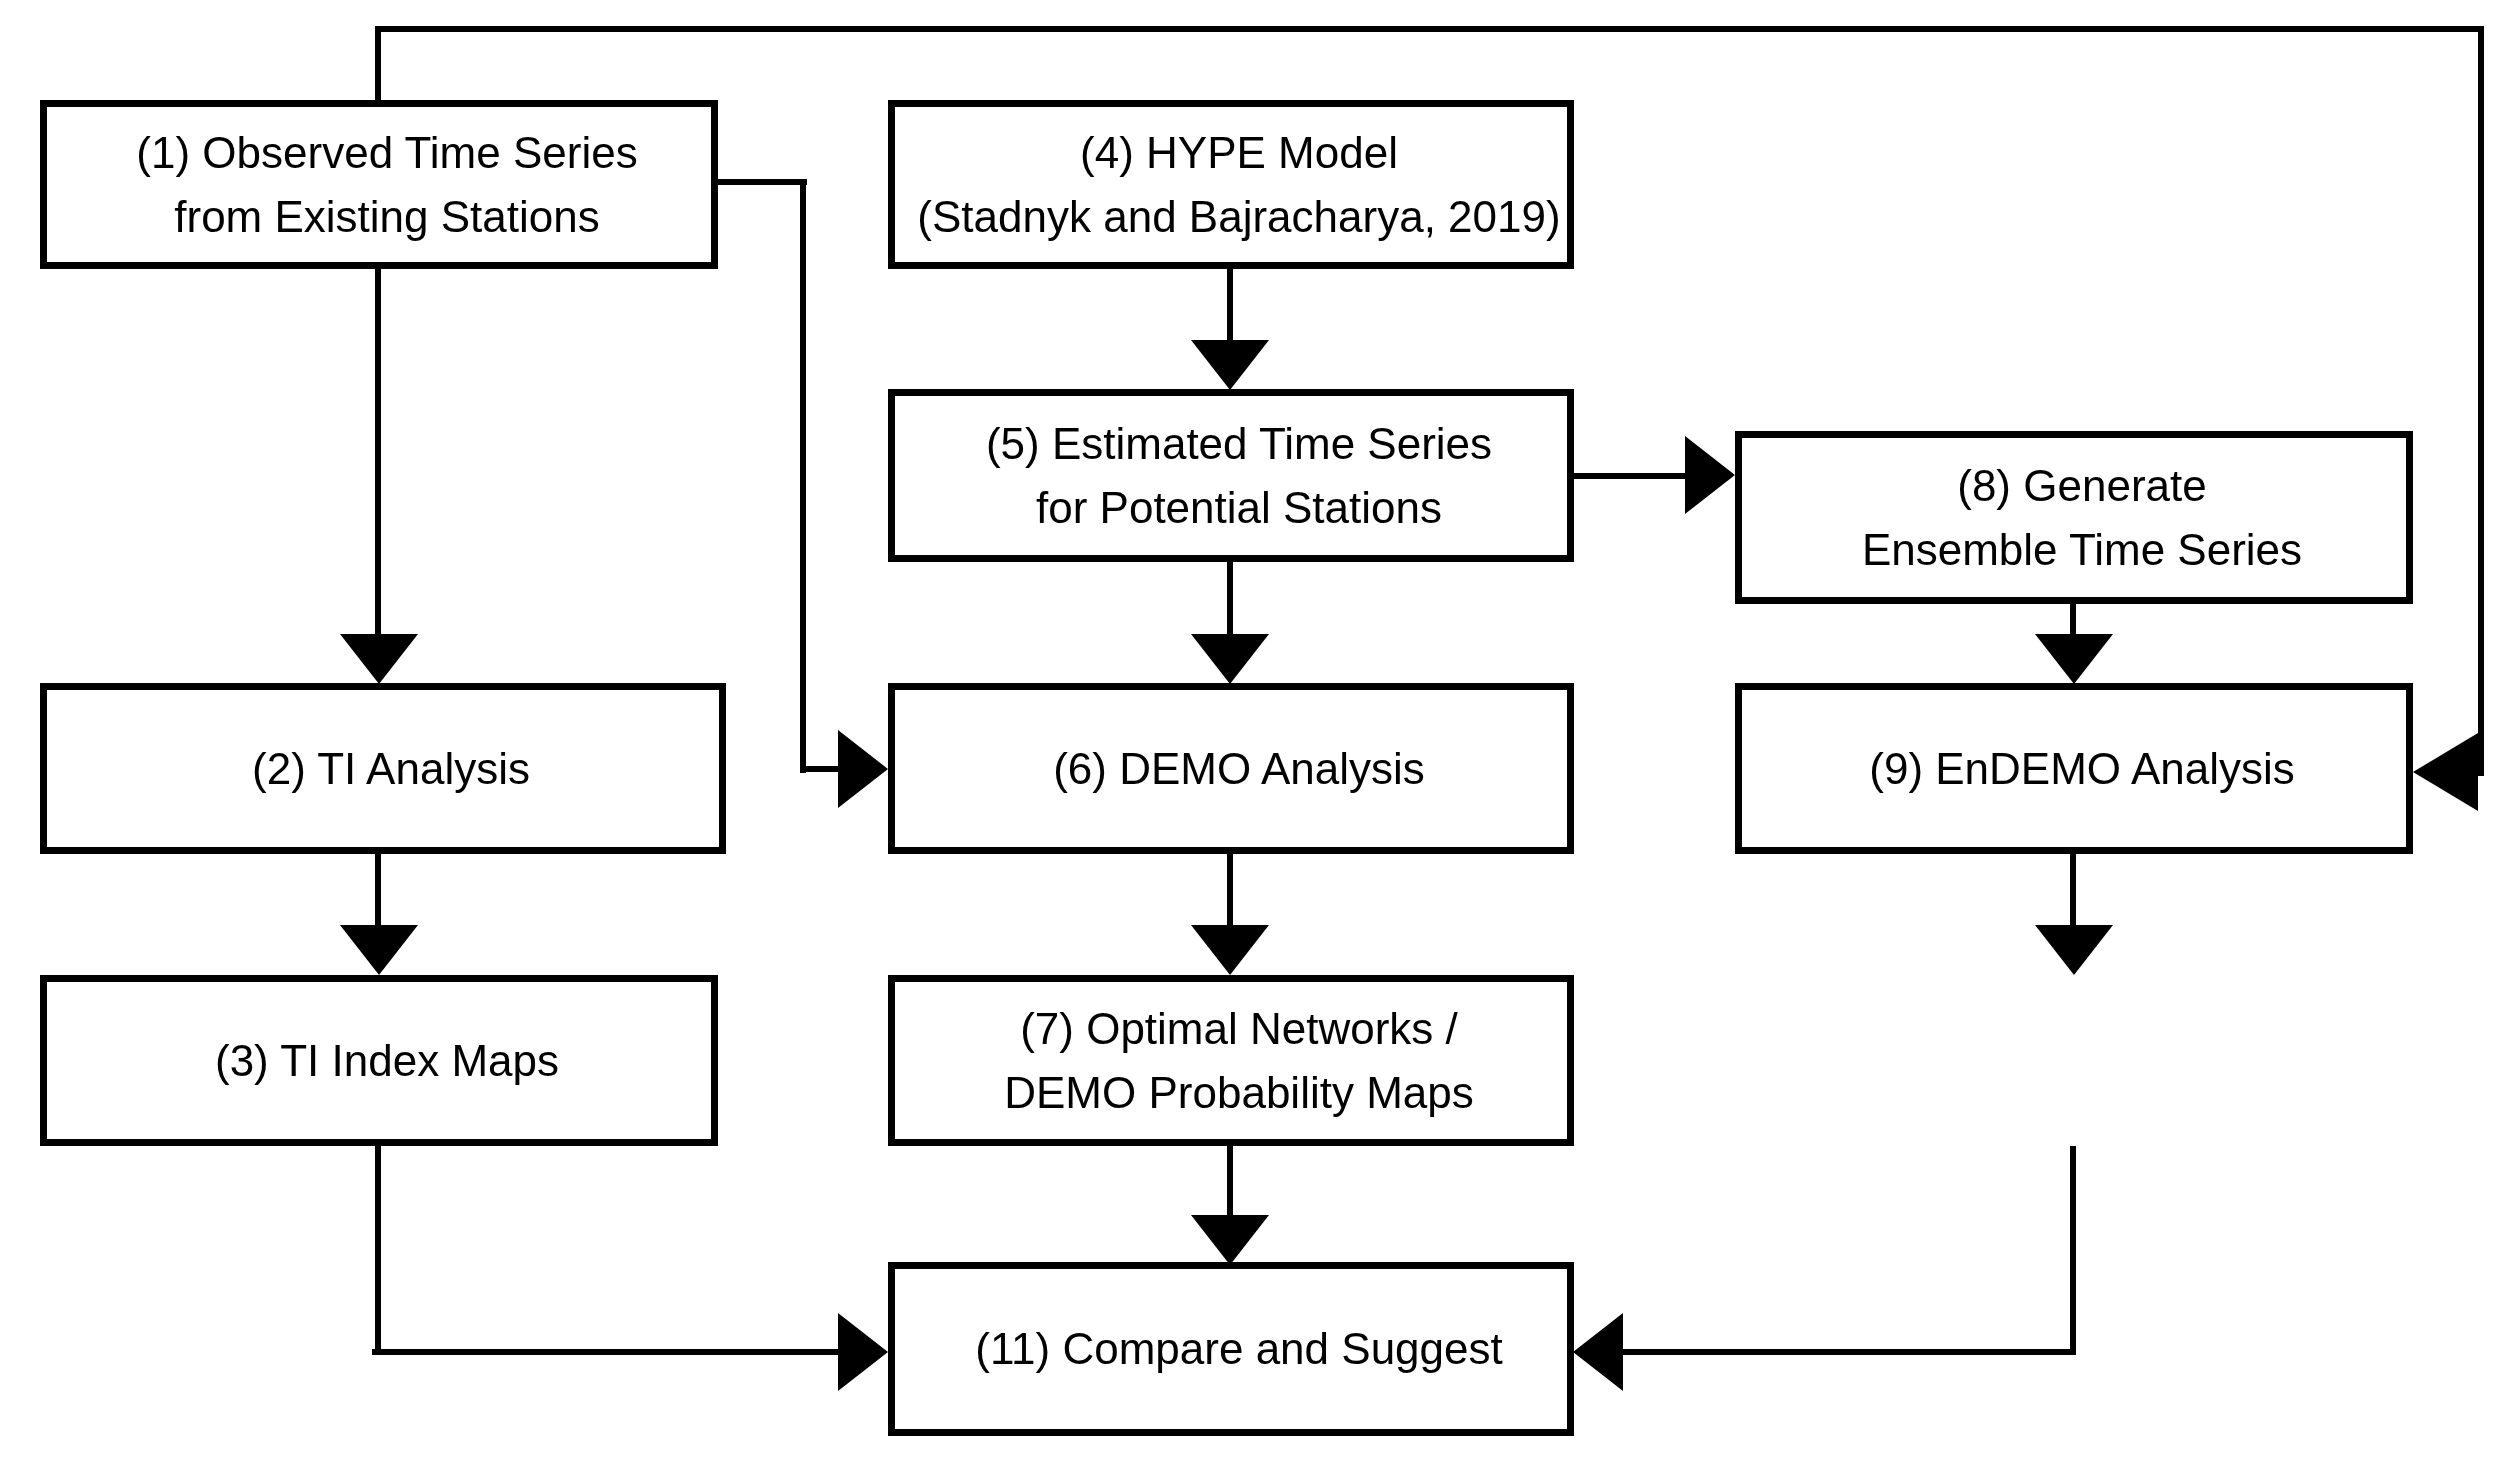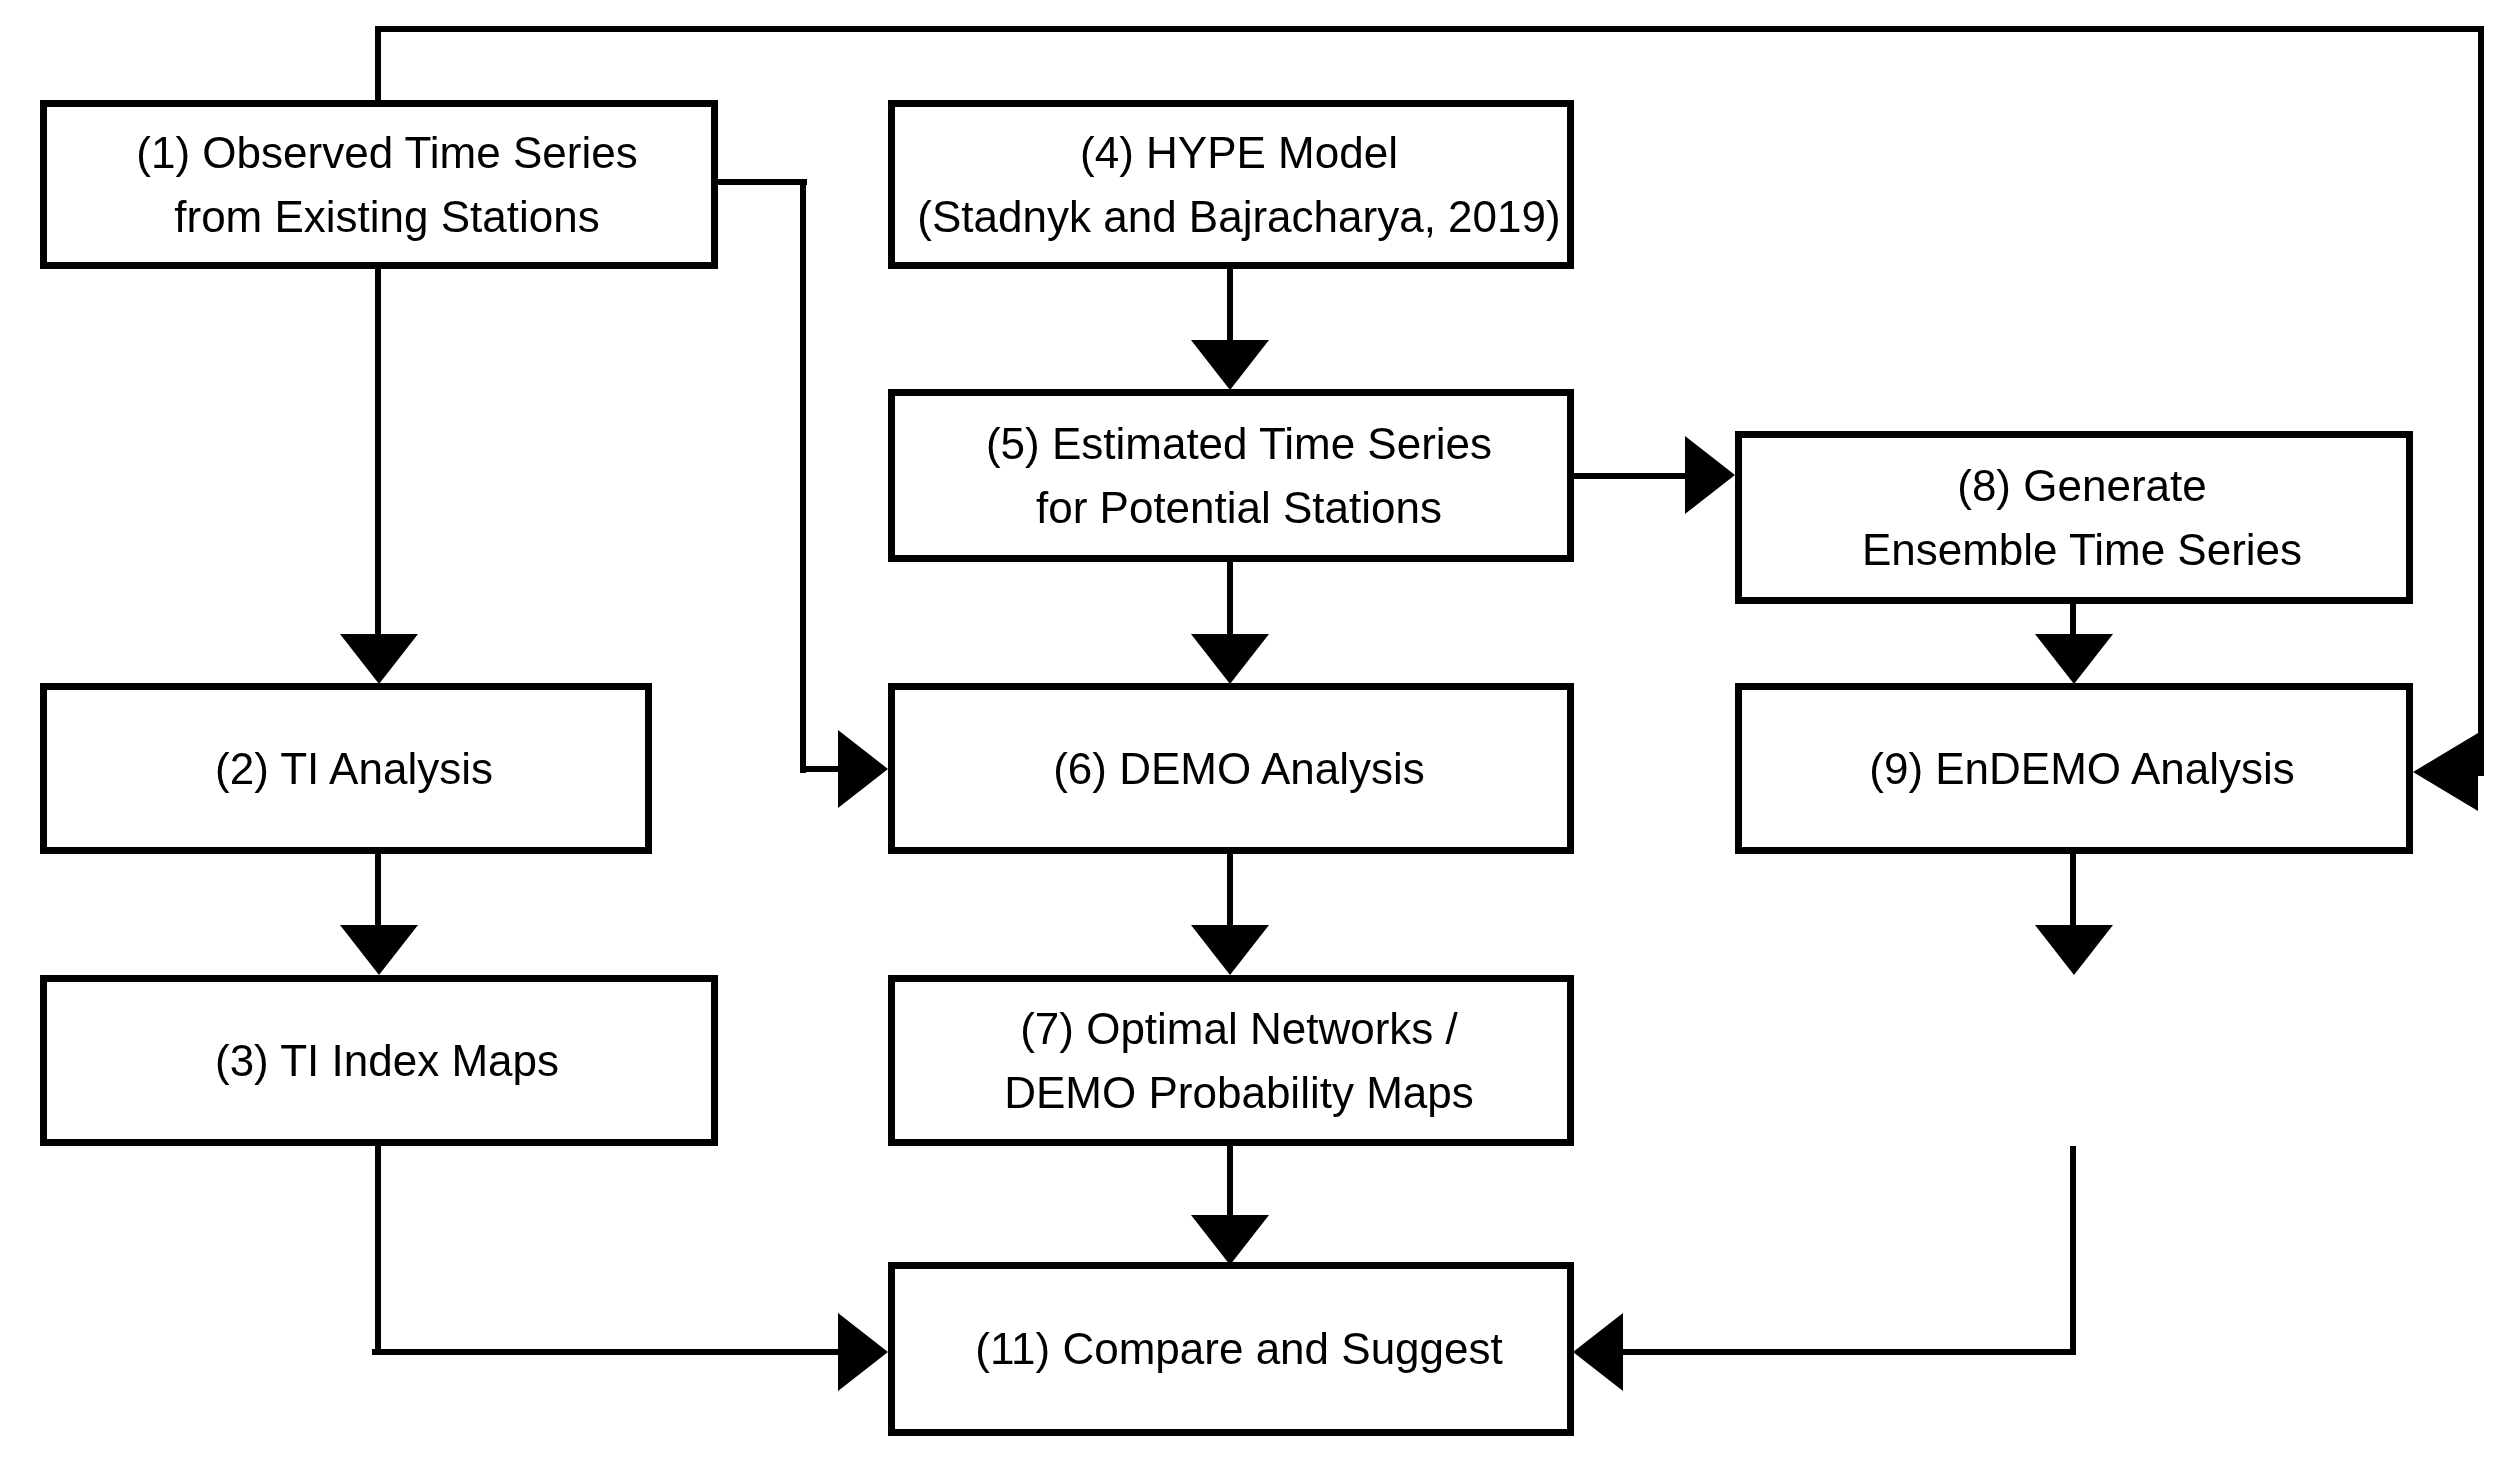--- a/index.html
+++ b/index.html
@@ -77,21 +77,21 @@
 (Stadnyk and Bajracharya, 2019)</span>
   </div>
   <div class="box" style="left:888px; top:389px;  width:686px; height:173px;">
     <span>(5) Estimated Time Series
 for Potential Stations</span>
   </div>
   <div class="box" style="left:1735px; top:389px;  width:678px; height:173px;margin-top:42px;">
     <span>(8) Generate
 Ensemble Time Series</span>
   </div>
-  <div class="box" style="left:40px;   top:683px;  width:612px; height:171px;text-align:right;">
+  <div class="box" style="left:40px;   top:683px;  width:686px; height:171px;text-align:right;">
     <span>(2) TI Analysis</span>
   </div>
   <div class="box" style="left:888px; top:683px;  width:686px; height:171px;">
     <span>(6) DEMO Analysis</span>
   </div>
   <div class="box" style="left:1735px; top:683px;  width:678px; height:171px;">
     <span>(9) EnDEMO Analysis</span>
   </div>
   <div class="box" style="left:40px;   top:975px; width:678px; height:171px;">
     <span>(3) TI Index Maps</span>

